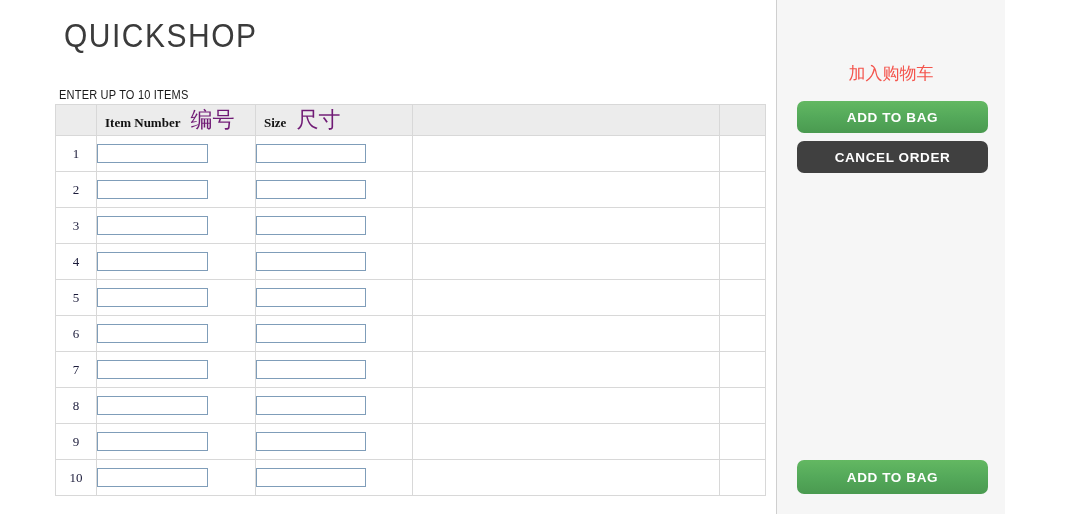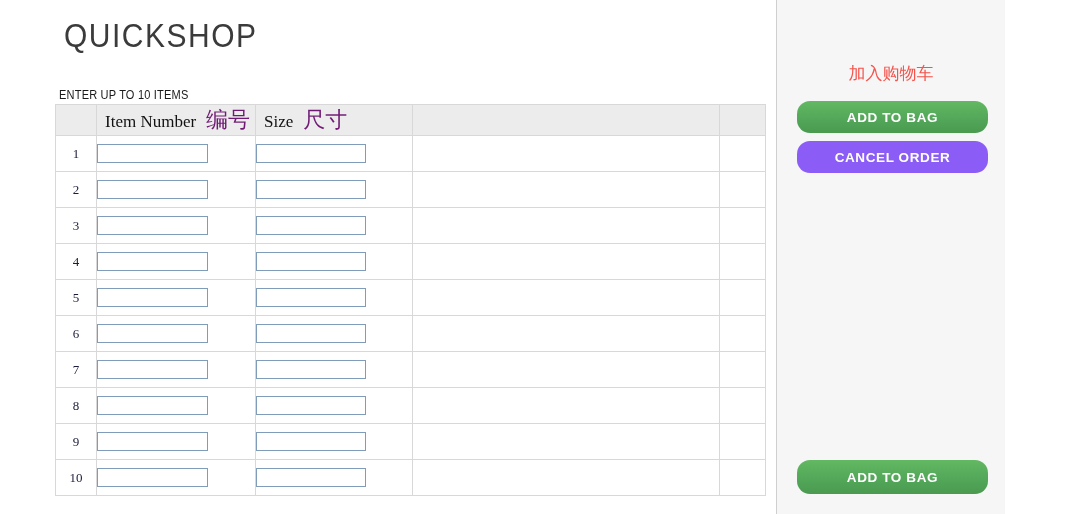--- a/index.html
+++ b/index.html
@@ -82,22 +82,22 @@
 
   .th-inner {
     display: flex;
     align-items: baseline;
     gap: 10px;
     padding-left: 8px;
     white-space: nowrap;
   }
   .th-en {
     font-family: "Liberation Serif", serif;
-    font-size: 17px;
-    font-weight: normal;
+    font-size: 13px;
+    font-weight: bold;
     color: #111111;
   }
   .cjk-note {
     font-family: "DejaVu Sans", sans-serif;
     font-size: 22px;
     color: #701a75;
     font-weight: 400;
   }
 
   #items-table tbody tr { height: 36px; }
@@ -151,34 +151,34 @@
     position: absolute;
     left: 0; top: 180px; width: 100%;
   }
 
   .action-btn {
     position: absolute;
     left: 20px;
     width: 191px;
     height: 32px;
     border: none;
-    border-radius: 13px;
+    border-radius: 7px;
     cursor: pointer;
     font-family: "Liberation Sans", sans-serif;
     font-size: 13.5px;
     font-weight: bold;
     letter-spacing: 0.6px;
     color: #ffffff;
     padding: 0;
   }
   .btn-green {
     background: linear-gradient(to bottom, #63b862 0%, #54a95a 50%, #4a9a50 100%);
   }
   .btn-black {
-    background: #8b5cf6;
+    background: #404040;
   }
   #btn-add-to-bag-top    { top: 101px; }
   #btn-cancel-order      { top: 141px; }
   #btn-add-to-bag-bottom { top: 460px; height: 34px; }
 </style>
 </head>
 <body>
 
 <div id="main-area">
 

